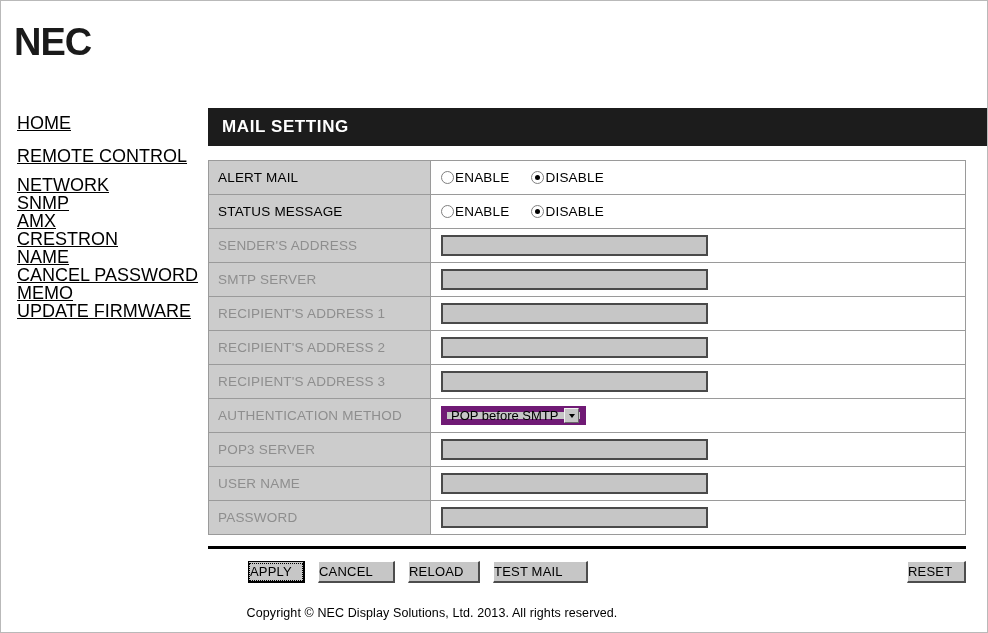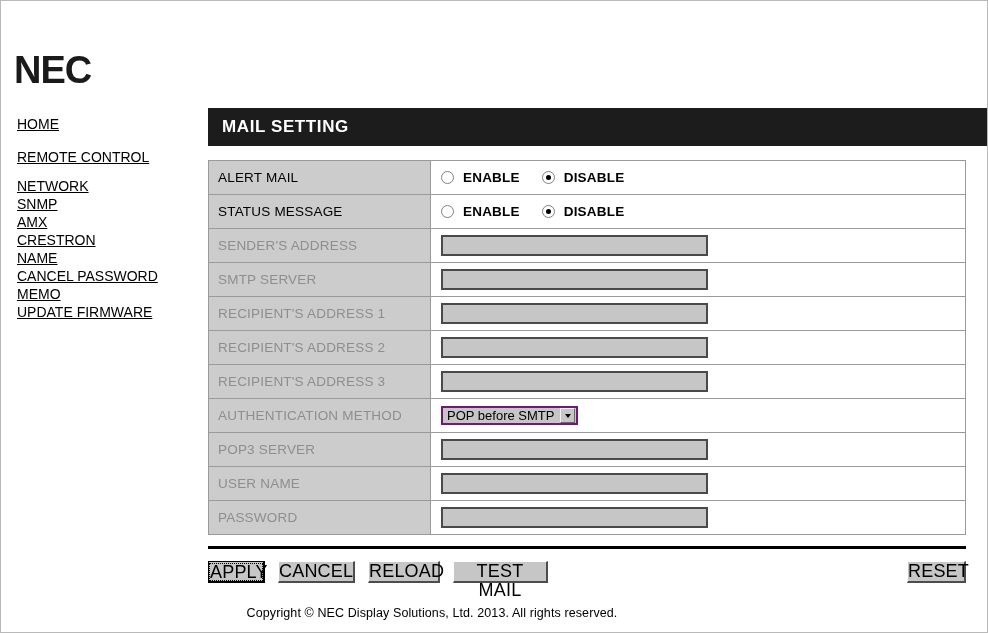--- a/index.html
+++ b/index.html
@@ -27,33 +27,32 @@
     position: absolute;
     left: 13px;
     top: 21px;
     font-family: "Liberation Sans", sans-serif;
     font-size: 38px;
     font-weight: bold;
     letter-spacing: -1px;
     line-height: 40px;
     color: #1a1a1a;
     user-select: none;
-    margin-top: 28px;
   }
 
   
   .sidebar {
     position: absolute;
     left: 16px;
     top: 114px;
     width: 180px;
   }
   .nav-link {
     display: inline-block;
-    font-size: 14px;
+    font-size: 18px;
     line-height: 17px;
     color: #000000;
     text-decoration: underline;
     white-space: nowrap;
     cursor: pointer;
   }
   .nav-row { margin: 0; padding: 0; }
   .nav-gap-lg { height: 15px; }
   .nav-gap-md { height: 11px; }
 
@@ -133,43 +132,42 @@
     top: 50%;
     width: 5px;
     height: 5px;
     margin-left: -2.5px;
     margin-top: -2.5px;
     border-radius: 50%;
     background: #000000;
   }
   .radio-label {
     font-size: 13.5px;
-    margin-left: 9px;
+    margin-left: 1px;
     margin-right: 22px;
     letter-spacing: 0.2px;
-    font-weight: bold;
   }
 
   
   .field {
     width: 263px;
     height: 17px;
     background: #c6c6c6;
     border: 2px solid #4a4a4a;
     box-sizing: content-box;
     display: block;
   }
 
   
   .select-box {
     display: inline-flex;
     align-items: center;
     height: 19px;
     background: #c6c6c6;
-    border: 2px solid #701a75;
+    border: 6px solid #701a75;
     box-sizing: border-box;
     font-size: 13px;
     padding-left: 4px;
     cursor: pointer;
   }
   .select-text {
     white-space: nowrap;
     padding-right: 6px;
   }
   .select-arrow {
@@ -211,27 +209,28 @@
     position: absolute;
     top: 0;
     height: 22px;
     background: #c6c6c6;
     border-top: 1px solid #ffffff;
     border-left: 1px solid #ffffff;
     border-right: 2px solid #4d4d4d;
     border-bottom: 2px solid #4d4d4d;
     box-sizing: border-box;
     font-family: "Liberation Sans", sans-serif;
-    font-size: 18px;
-    color: #000000;
-    text-align: center;
+    font-size: 13px;
+    color: #000000;
+    text-align: left;
     line-height: 19px;
     cursor: pointer;
     letter-spacing: 0.2px;
     padding: 0;
+    margin-left: 40px;
   }
   .btn.focused {
     border: 1px solid #000000;
     border-right-width: 2px;
     border-bottom-width: 2px;
     box-shadow: inset 0 0 0 1px #c6c6c6;
   }
   .btn.focused .btn-inner {
     display: block;
     outline: 1px dotted #000000;

